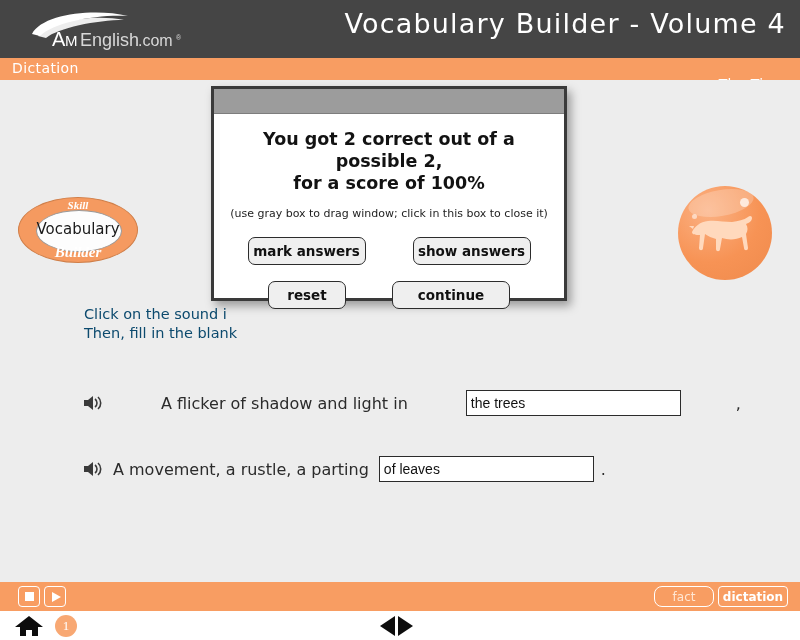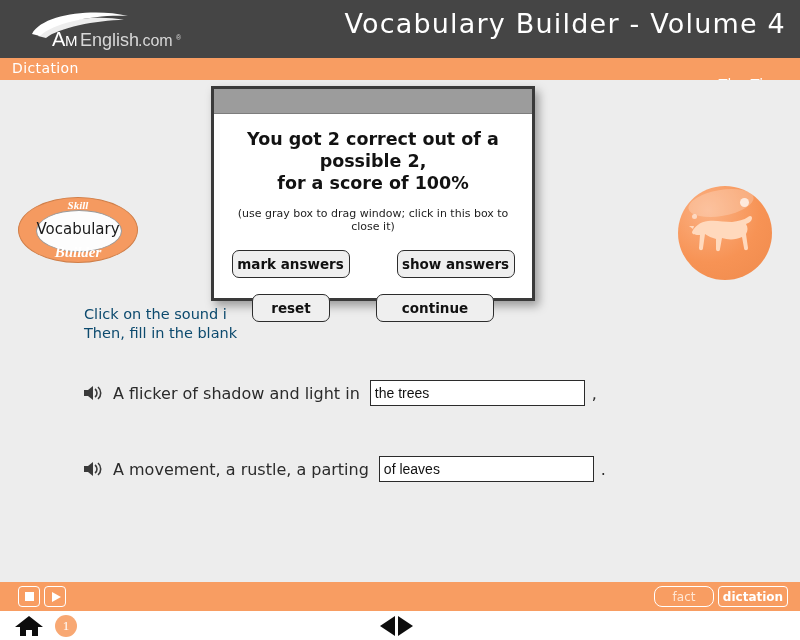--- a/index.html
+++ b/index.html
@@ -135,21 +135,21 @@
     white-space: pre-line;
   }
 
   
   .row {
     position: absolute; left: 82px;
     display: flex; align-items: center;
     font-size: 16px; color: #2b2b2b;
     font-family: "DejaVu Sans", sans-serif;
   }
-  #row-1 { top: 300px; }
+  #row-1 { top: 310px; gap: 48px; }
   #row-2 { top: 376px; }
 
   .speaker { margin-right: 9px; display: block; }
   .sent-text { white-space: nowrap; }
   .answer-box {
     margin-left: 10px;
     height: 26px;
     border: 1.5px solid #2b2b2b;
     background: #ffffff;
     font-family: "Liberation Sans", sans-serif;
@@ -159,21 +159,21 @@
     box-sizing: border-box;
     outline: none;
   }
   #answer-1 { width: 215px; }
   #answer-2 { width: 215px; }
   .punct { margin-left: 7px; font-size: 16px; color: #2b2b2b; }
 
   
   .dialog {
     position: absolute; left: 211px; top: 86px;
-    width: 324px; height: 215px;
+    width: 356px; height: 215px;
     background: #ffffff;
     border: 3px solid #3a3a3a;
     box-shadow: 4px 5px 9px rgba(0,0,0,0.35);
     box-sizing: border-box;
     z-index: 40;
   }
   .dialog-titlebar {
     height: 24px; background: #9c9c9c;
     border-bottom: 1px solid #7d7d7d;
     cursor: move;

